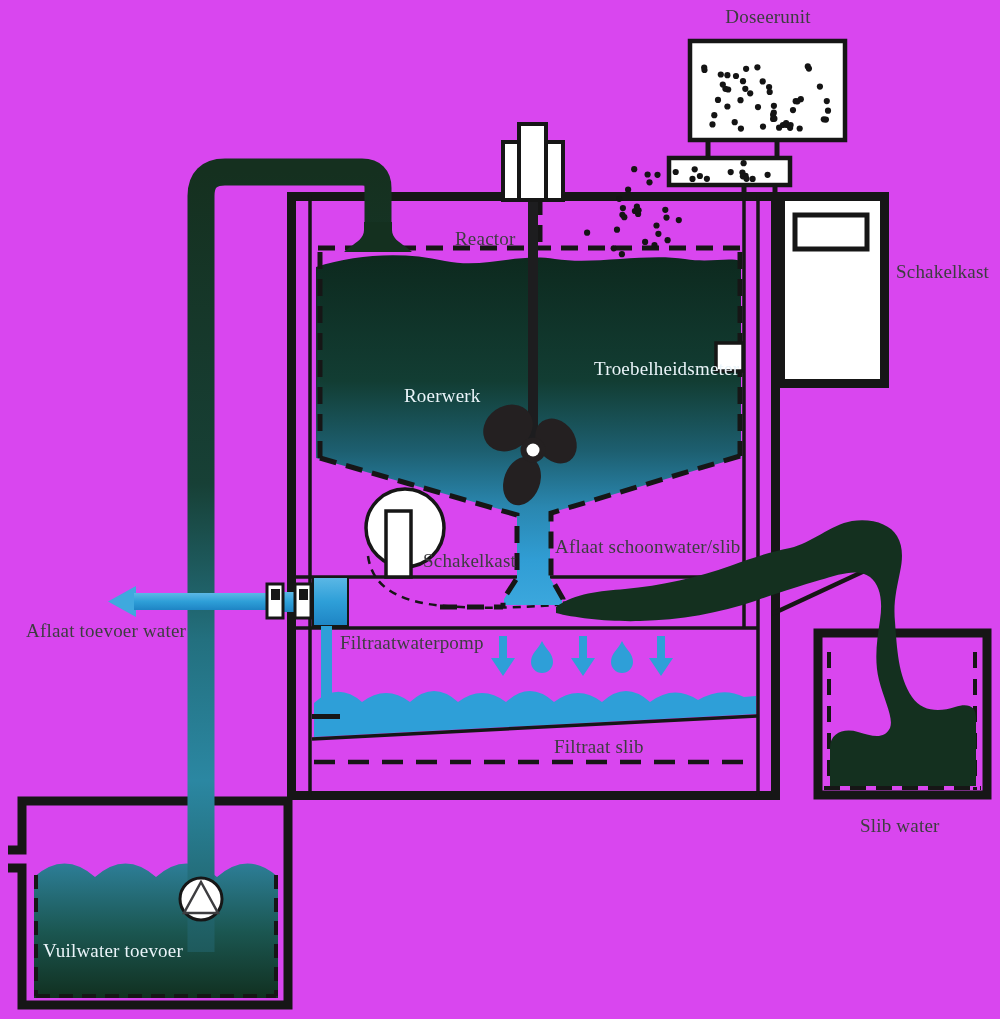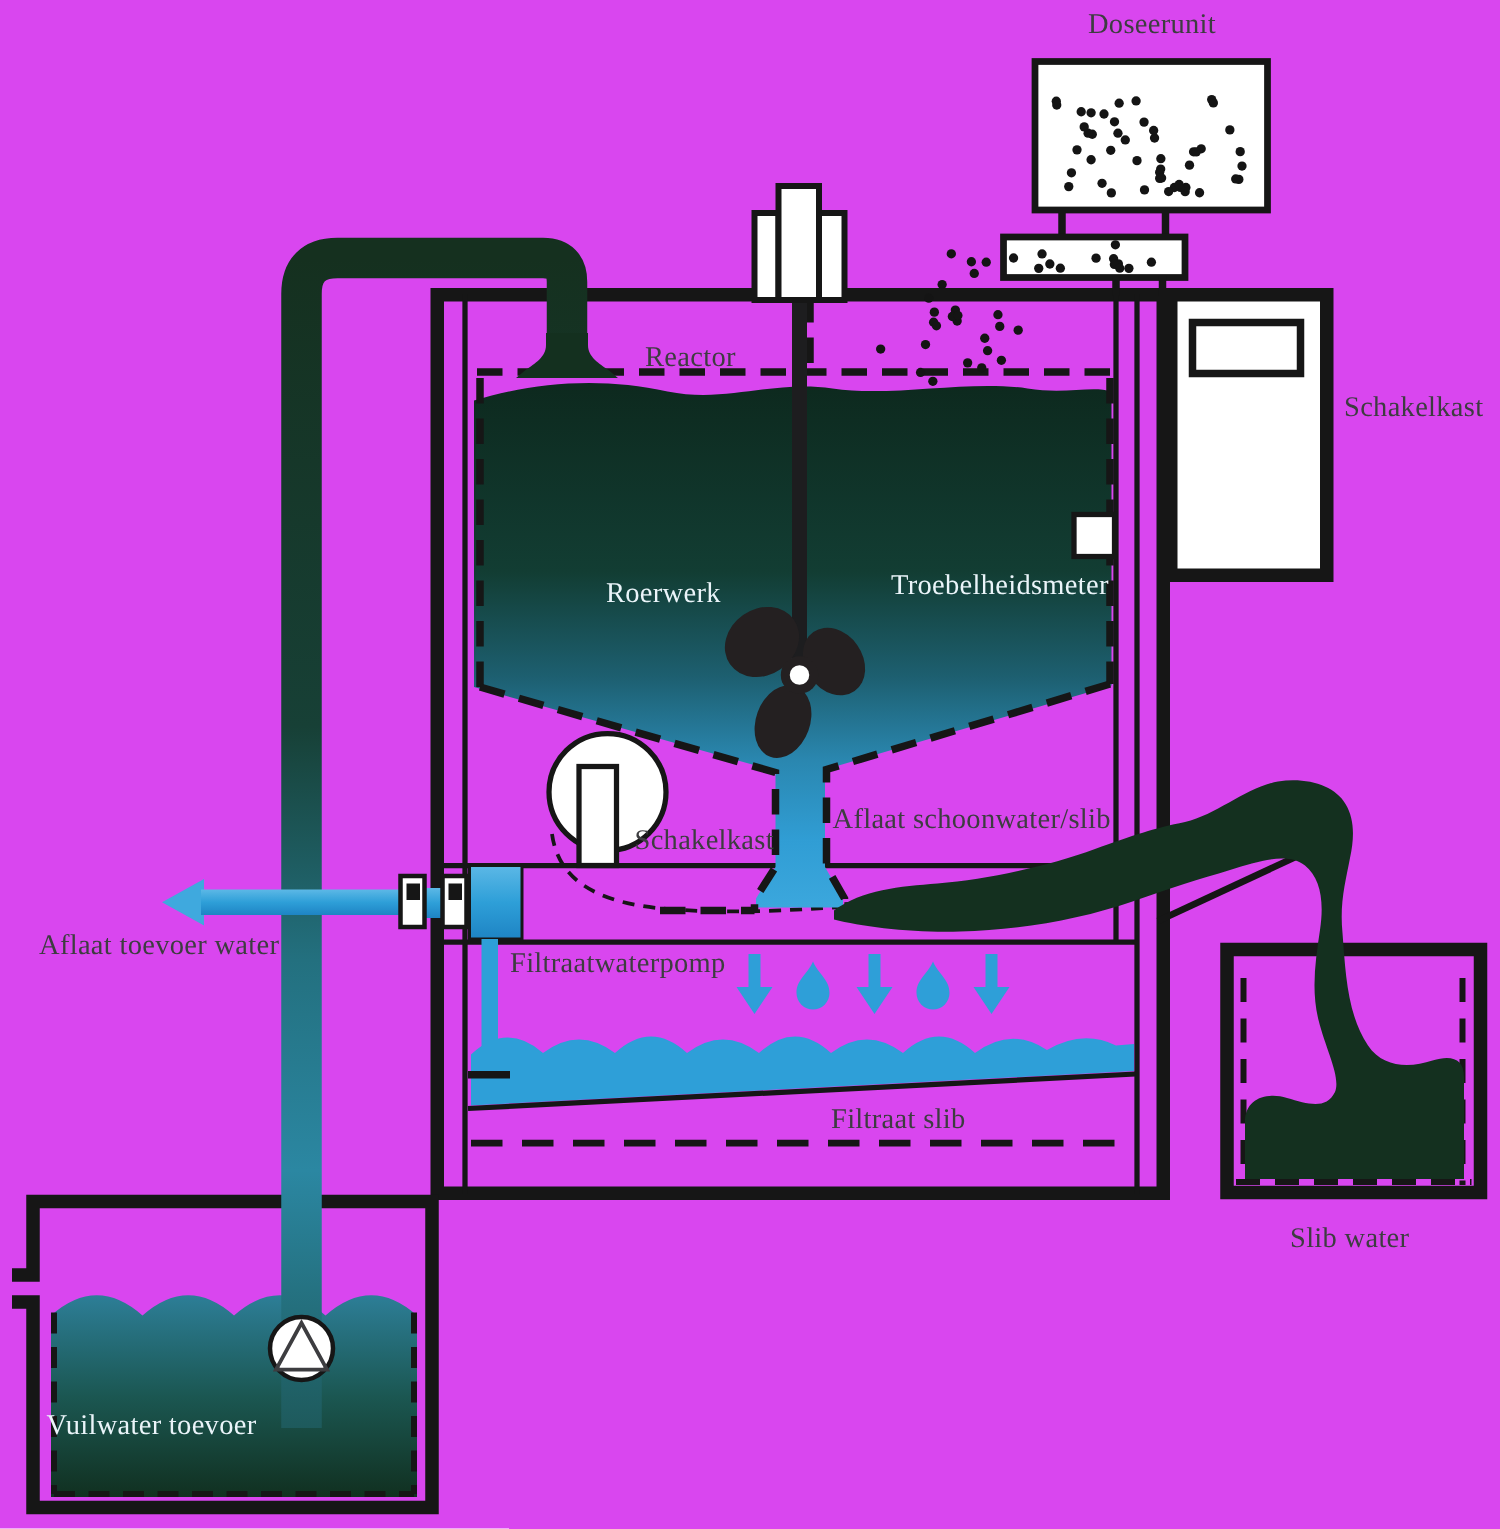--- a/index.html
+++ b/index.html
@@ -301,24 +301,24 @@
   </g>
 
   <g>
     <rect x="780.5" y="196.5" width="104" height="187" fill="#ffffff" stroke="#161616" stroke-width="9"></rect>
     <rect x="795" y="215" width="72" height="34" fill="#ffffff" stroke="#161616" stroke-width="5"></rect>
   </g>
 </svg>
 
 <div class="lbl center" style="left:688px;top:6px;width:160px;">Doseerunit</div>
 <div class="lbl" style="left:896px;top:261px;">Schakelkast</div>
-<div class="lbl" style="left:430px;top:228px;">Reactor</div>
+<div class="lbl" style="left:455px;top:228px;">Reactor</div>
 <div class="lbl light" style="left:404px;top:385px;">Roerwerk</div>
-<div class="lbl light" style="left:594px;top:380px;">Troebelheidsmeter</div>
+<div class="lbl light" style="left:594px;top:358px;">Troebelheidsmeter</div>
 <div class="lbl" style="left:555px;top:526px;margin-top:10px;">Aflaat schoonwater/slib</div>
 <div class="lbl" style="left:423px;top:550px;">Schakelkast</div>
 <div class="lbl" style="left:26px;top:620px;">Aflaat toevoer water</div>
 <div class="lbl" style="left:340px;top:632px;">Filtraatwaterpomp</div>
 <div class="lbl" style="left:554px;top:736px;">Filtraat slib</div>
 <div class="lbl" style="left:860px;top:815px;">Slib water</div>
-<div class="lbl light" style="left:31px;top:940px;">Vuilwater toevoer</div>
+<div class="lbl light" style="left:43px;top:940px;">Vuilwater toevoer</div>
 
 </div>
 
 </body></html>

